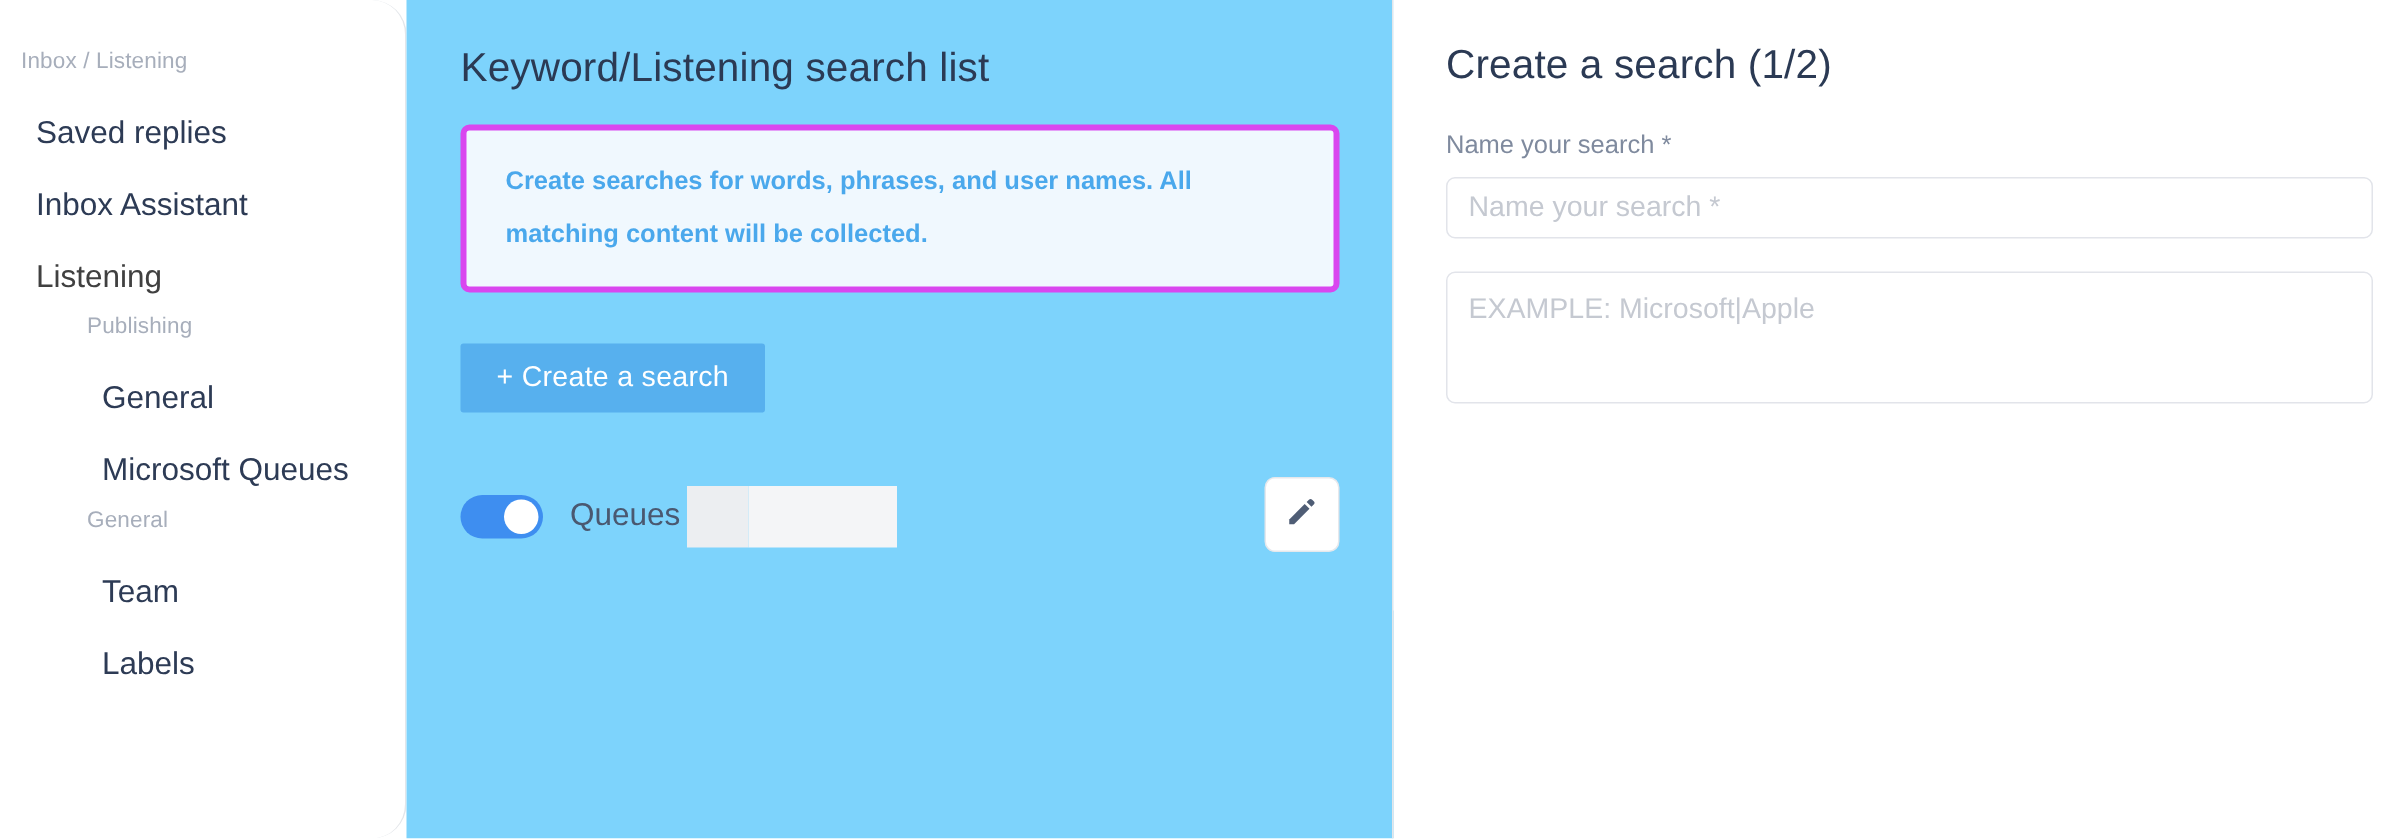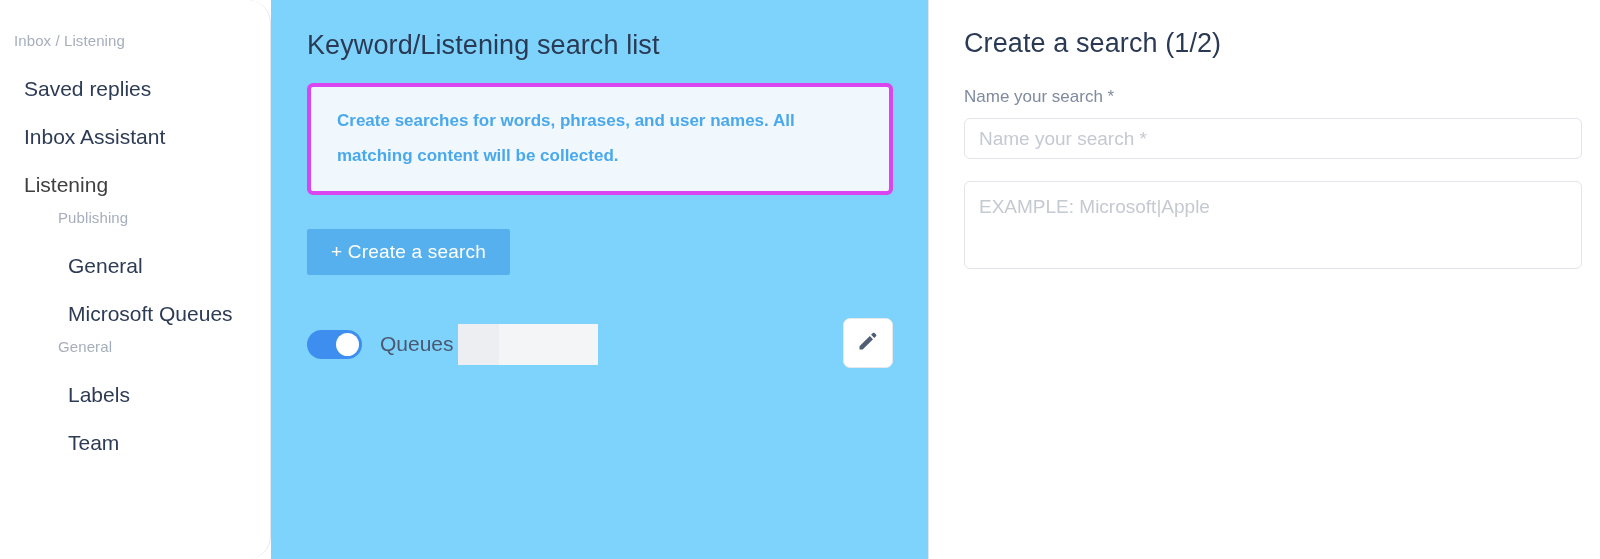--- a/index.html
+++ b/index.html
@@ -238,22 +238,22 @@
     </div>
 
     <div class="nav-group">
       <div class="nav-group-label">Publishing</div>
       <div class="nav-item">General</div>
       <div class="nav-item">Microsoft Queues</div>
     </div>
 
     <div class="nav-group">
       <div class="nav-group-label">General</div>
+      <div class="nav-item">Team</div>
       <div class="nav-item">Labels</div>
-      <div class="nav-item">Team</div>
     </div>
 
   </nav>
 
   <section class="middle">
 
     <h1 class="mid-title">Keyword/Listening search list</h1>
 
     <div class="info-box">Create searches for words, phrases, and user names. All matching content will be collected.</div>
 

